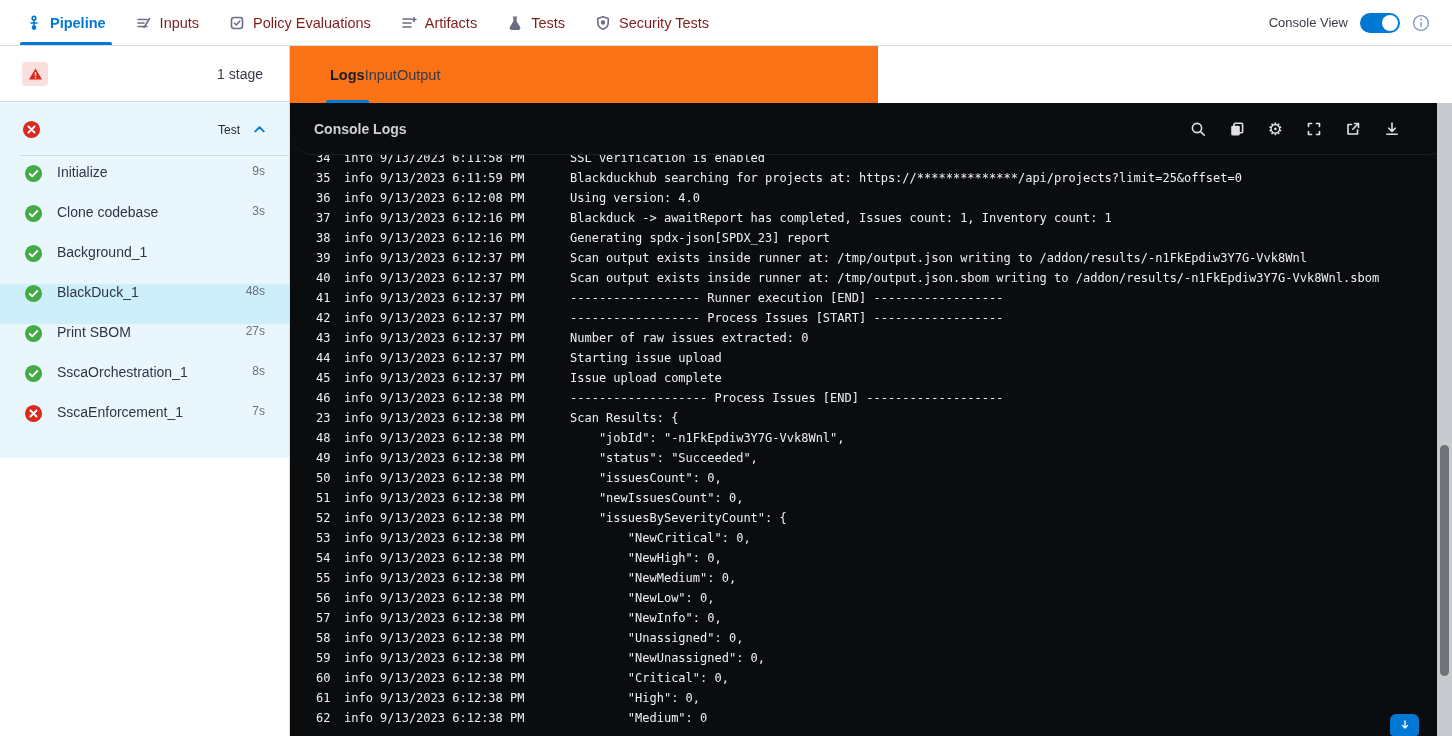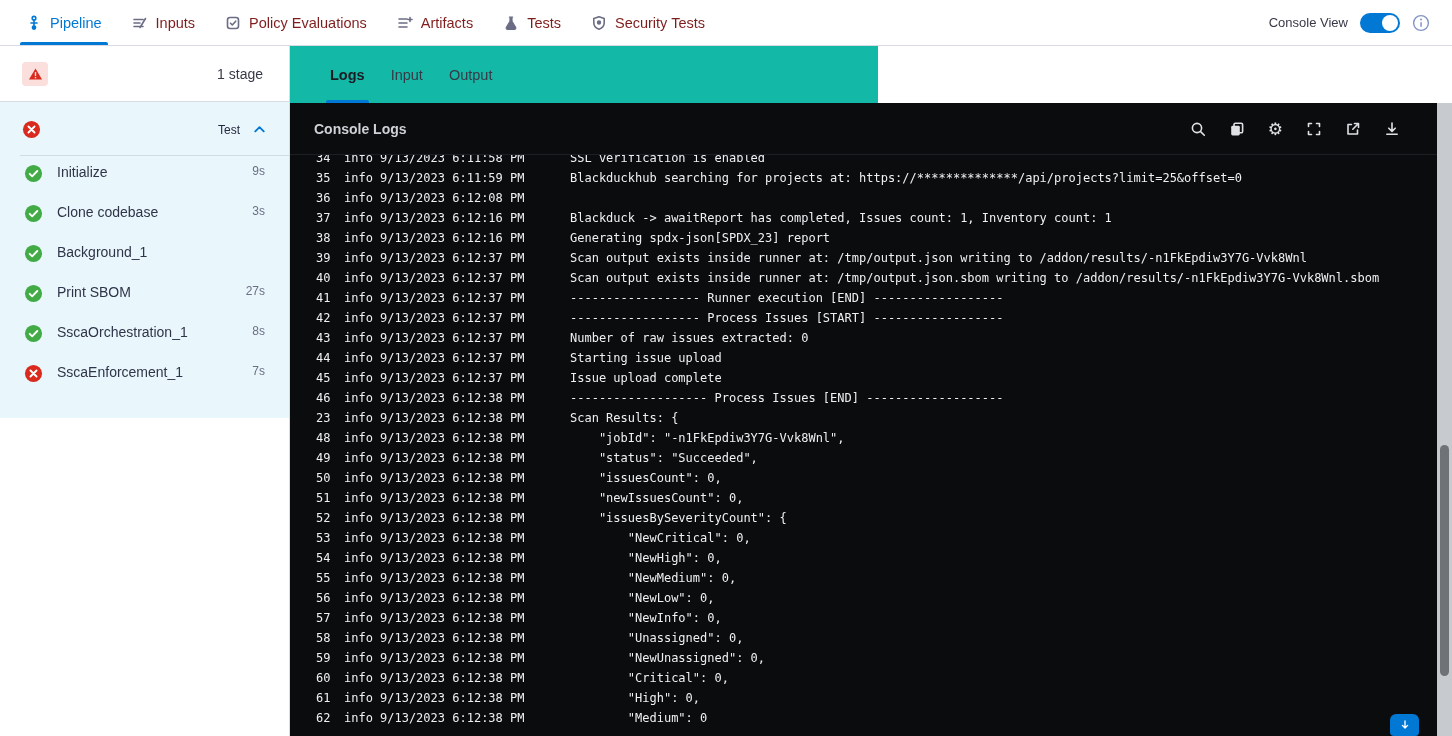--- a/index.html
+++ b/index.html
@@ -7,21 +7,21 @@
   body { font-family:"Liberation Sans", sans-serif; background:#fff; color:#22273f; }
   .app { width:1452px; height:736px; display:flex; flex-direction:column; position:relative; }
 
   
   .topbar { height:46px; flex:0 0 46px; background:#fff; border-bottom:1px solid #d9dae5;
             display:flex; align-items:stretch; justify-content:space-between; padding:0 22px 0 26px; }
   .nav-tabs { display:flex; align-items:stretch; gap:30px; }
   .nav-tab { display:flex; align-items:center; gap:8px; position:relative; cursor:pointer;
              font-size:14.5px; color:#7f1d1d; font-weight:500; }
   .nav-tab .nav-icon { display:flex; align-items:center; color:#6b6d85; }
-  .nav-tab.active { color:var(--accent); font-weight:400; }
+  .nav-tab.active { color:var(--accent); font-weight:700; }
   .nav-tab.active .nav-icon { color:var(--accent); }
   .nav-tab.active::after { content:""; position:absolute; left:-6px; right:-6px; bottom:0;
                            height:3px; background:var(--accent); border-radius:2px 2px 0 0; }
   .topbar-right { display:flex; align-items:center; gap:12px; }
   .console-view-label { font-size:13px; color:#383946; }
   .toggle { width:40px; height:20px; border-radius:10px; background:var(--accent); position:relative; cursor:pointer; }
   .toggle .knob { position:absolute; top:2px; right:2px; width:16px; height:16px; border-radius:50%; background:#fff; }
 
   
   .body { flex:1; display:flex; min-height:0; }
@@ -37,36 +37,36 @@
   .stage-divider { height:1px; background:rgba(40,60,80,0.14); margin:0 0 8px 20px; }
   .step { display:flex; align-items:flex-start; gap:14px; height:40px; padding:0 24px 0 24px; cursor:pointer; }
   .step.selected { background:var(--selected-step-bg); }
   .step-label { flex:1; font-size:14px; color:#2f3449; }
   .step-duration { font-size:12px; color:#6b6d85; }
   .status-ic { width:19px; height:19px; flex:0 0 19px; display:flex; }
 
   
   .main { flex:1; display:flex; flex-direction:column; min-width:0; }
   .main-head { height:57px; flex:0 0 57px; display:flex; align-items:stretch; }
-  .log-tabs { width:588px; flex:0 0 588px; background:#14b8a6; display:flex; align-items:stretch; gap:26px; padding-left:40px; }
+  .log-tabs { width:588px; flex:0 0 588px; background:#f97316; display:flex; align-items:stretch; padding-left:40px; }
   .log-tab { display:flex; align-items:center; position:relative; font-size:14.5px; color:#383946; cursor:pointer; }
   .log-tab.active { font-weight:700; color:#1b1c23; }
   .log-tab.active::after { content:""; position:absolute; left:-4px; right:-4px; bottom:0; height:3px;
                            background:var(--accent); border-radius:2px 2px 0 0; }
   .error-summary { flex:1; background:var(--error-bg); display:flex; align-items:center; gap:30px; padding-left:24px; }
   .failed-badge { display:flex; align-items:center; gap:7px; background:rgba(255,255,255,0.55);
                   padding:5px 11px; border-radius:4px; }
   .failed-badge span { font-size:11px; font-weight:700; letter-spacing:0.5px; color:#9f1310; }
   .err-title { font-size:14px; color:#c4443e; font-weight:500; margin-bottom:3px; }
   .err-msg { font-size:14.5px; color:#77787f; }
 
   
   .console { flex:1; background:#0b0c0e; position:relative; min-height:0; }
   .console-head { height:52px; display:flex; align-items:center; justify-content:space-between;
-                  padding:0 52px 0 24px; border-bottom:1px solid #1d1f24; }
+                  padding:0 52px 0 24px; border-bottom:1px solid #1d1f24;border-radius:23px; }
   .console-title { font-size:14px; font-weight:700; color:#cfd1d6; }
   .toolbar { display:flex; align-items:center; gap:23px; }
   .tb { background:none; border:none; padding:0; cursor:pointer; display:flex; align-items:center; color:#dfe1e4; }
   .gear-glyph { font-size:17px; line-height:16px; color:#dfe1e4; font-family:"DejaVu Sans", sans-serif; }
 
   .log-viewport { position:absolute; top:52px; bottom:0; left:0; right:15px; overflow:hidden; }
   .log-inner { margin-top:-7px; padding-left:26px; }
   .log-line { display:flex; font-family:"DejaVu Sans Mono", monospace; font-size:12px; line-height:20px; color:#eef0f2; white-space:pre; }
   .ln  { width:28px; flex:0 0 28px; }
   .lvl { width:36px; flex:0 0 36px; }
@@ -206,20 +206,30 @@
             <div class="step">
               <span class="status-ic">
                 <svg width="19" height="19" viewBox="0 0 20 20">
                   <circle cx="10" cy="10" r="9" fill="#42ab45"></circle>
                   <path d="M6 10.4 8.6 13 14 7.4" fill="none" stroke="#fff" stroke-width="2" stroke-linecap="round" stroke-linejoin="round"></path>
                 </svg>
               </span>
               <span class="step-label">Background_1</span>
               <span class="step-duration"></span>
             </div>
+            <div class="step selected">
+              <span class="status-ic">
+                <svg width="19" height="19" viewBox="0 0 20 20">
+                  <circle cx="10" cy="10" r="9" fill="#42ab45"></circle>
+                  <path d="M6 10.4 8.6 13 14 7.4" fill="none" stroke="#fff" stroke-width="2" stroke-linecap="round" stroke-linejoin="round"></path>
+                </svg>
+              </span>
+              <span class="step-label">BlackDuck_1</span>
+              <span class="step-duration">48s</span>
+            </div>
             <div class="step">
               <span class="status-ic">
                 <svg width="19" height="19" viewBox="0 0 20 20">
                   <circle cx="10" cy="10" r="9" fill="#42ab45"></circle>
                   <path d="M6 10.4 8.6 13 14 7.4" fill="none" stroke="#fff" stroke-width="2" stroke-linecap="round" stroke-linejoin="round"></path>
                 </svg>
               </span>
               <span class="step-label">Print SBOM</span>
               <span class="step-duration">27s</span>
             </div>
@@ -295,21 +305,21 @@
                 <svg width="16" height="16" viewBox="0 0 16 16" fill="none" stroke="currentColor" stroke-width="1.6" stroke-linecap="round" stroke-linejoin="round">
                   <path d="M8 2v8M4.8 7.2 8 10.4l3.2-3.2M2.8 13.2h10.4"></path>
                 </svg>
               </button>
             </div>
         </div>
         <div class="log-viewport">
           <div class="log-inner" id="loglines">
               <div class="log-line"><span class="ln">34</span><span class="lvl">info</span><span class="ts">9/13/2023 6:11:58 PM</span><span class="msg">SSL verification is enabled</span></div>
               <div class="log-line"><span class="ln">35</span><span class="lvl">info</span><span class="ts">9/13/2023 6:11:59 PM</span><span class="msg">Blackduckhub searching for projects at: https://**************/api/projects?limit=25&amp;offset=0</span></div>
-              <div class="log-line"><span class="ln">36</span><span class="lvl">info</span><span class="ts">9/13/2023 6:12:08 PM</span></div>
+              <div class="log-line"><span class="ln">36</span><span class="lvl">info</span><span class="ts">9/13/2023 6:12:08 PM</span><span class="msg">Using version: 4.0</span></div>
               <div class="log-line"><span class="ln">37</span><span class="lvl">info</span><span class="ts">9/13/2023 6:12:16 PM</span><span class="msg">Blackduck -&gt; awaitReport has completed, Issues count: 1, Inventory count: 1</span></div>
               <div class="log-line"><span class="ln">38</span><span class="lvl">info</span><span class="ts">9/13/2023 6:12:16 PM</span><span class="msg">Generating spdx-json[SPDX_23] report</span></div>
               <div class="log-line"><span class="ln">39</span><span class="lvl">info</span><span class="ts">9/13/2023 6:12:37 PM</span><span class="msg">Scan output exists inside runner at: /tmp/output.json writing to /addon/results/-n1FkEpdiw3Y7G-Vvk8Wnl</span></div>
               <div class="log-line"><span class="ln">40</span><span class="lvl">info</span><span class="ts">9/13/2023 6:12:37 PM</span><span class="msg">Scan output exists inside runner at: /tmp/output.json.sbom writing to /addon/results/-n1FkEpdiw3Y7G-Vvk8Wnl.sbom</span></div>
               <div class="log-line"><span class="ln">41</span><span class="lvl">info</span><span class="ts">9/13/2023 6:12:37 PM</span><span class="msg">------------------ Runner execution [END] ------------------</span></div>
               <div class="log-line"><span class="ln">42</span><span class="lvl">info</span><span class="ts">9/13/2023 6:12:37 PM</span><span class="msg">------------------ Process Issues [START] ------------------</span></div>
               <div class="log-line"><span class="ln">43</span><span class="lvl">info</span><span class="ts">9/13/2023 6:12:37 PM</span><span class="msg">Number of raw issues extracted: 0</span></div>
               <div class="log-line"><span class="ln">44</span><span class="lvl">info</span><span class="ts">9/13/2023 6:12:37 PM</span><span class="msg">Starting issue upload</span></div>
               <div class="log-line"><span class="ln">45</span><span class="lvl">info</span><span class="ts">9/13/2023 6:12:37 PM</span><span class="msg">Issue upload complete</span></div>
               <div class="log-line"><span class="ln">46</span><span class="lvl">info</span><span class="ts">9/13/2023 6:12:38 PM</span><span class="msg">------------------- Process Issues [END] -------------------</span></div>

